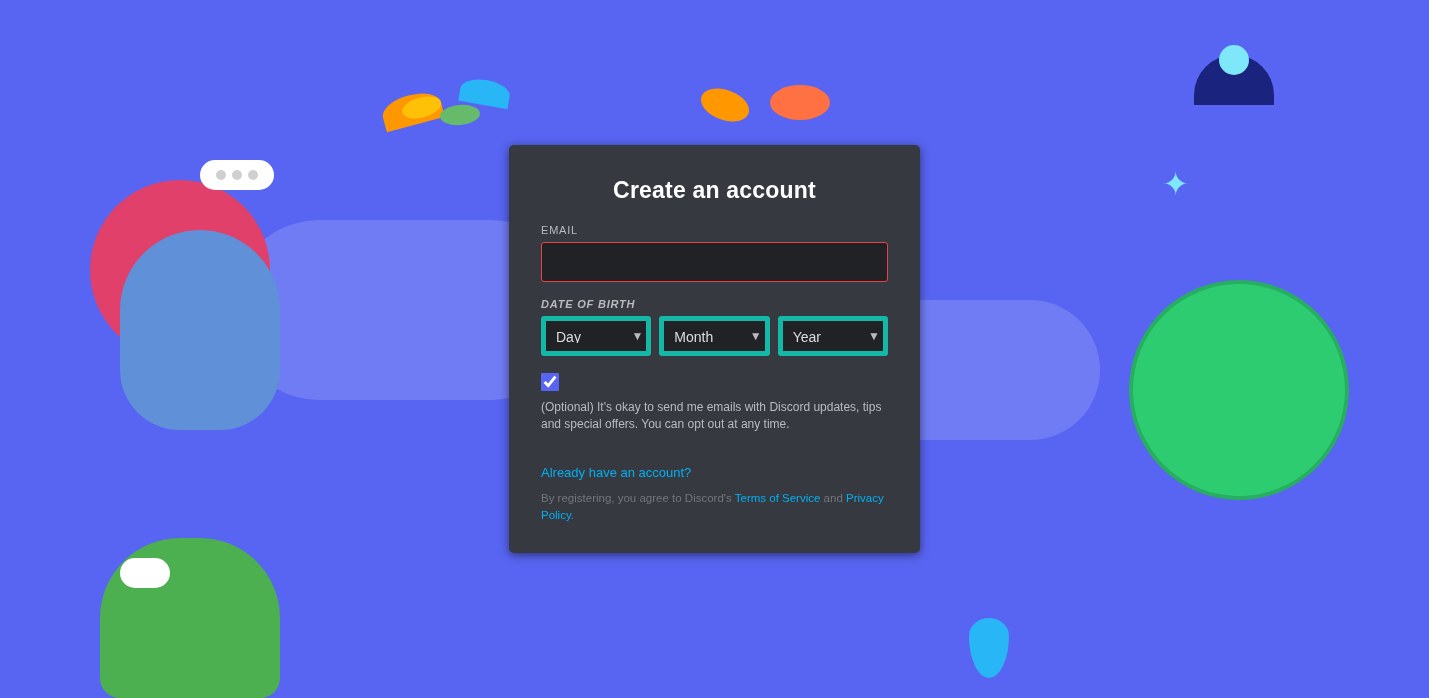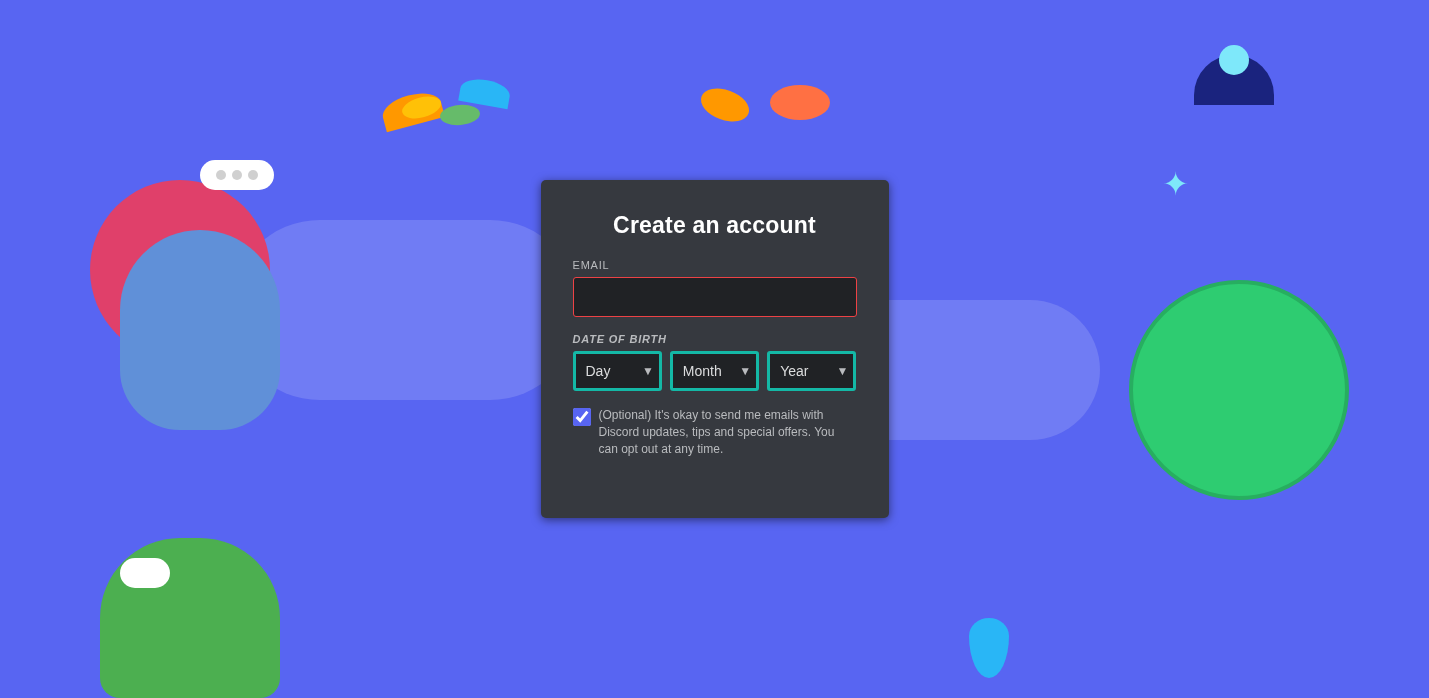--- a/index.html
+++ b/index.html
@@ -206,21 +206,21 @@
       top: 0; left: 0; right: 0; bottom: 0;
       display: flex;
       align-items: center;
       justify-content: center;
     }
 
     .modal {
       background: #36393f;
       border-radius: 5px;
       padding: 32px 32px 28px;
-      width: 348px;
+      width: 411px;
       box-shadow: 0 2px 10px rgba(0,0,0,0.5);
     }
 
     .modal-title {
       color: #ffffff;
       font-size: 23px;
       font-weight: 700;
       text-align: center;
       margin-bottom: 20px;
       letter-spacing: 0.2px;
@@ -262,21 +262,21 @@
     }
 
     .date-select-wrap {
       flex: 1;
       position: relative;
     }
 
     .date-select {
       width: 100%;
       background: #202225;
-      border: 3px solid #14b8a6;
+      border: 5px solid #14b8a6;
       border-radius: 3px;
       color: #dcddde;
       font-size: 14px;
       padding: 8px 30px 8px 10px;
       height: 40px;
       appearance: none;
       -webkit-appearance: none;
       cursor: pointer;
       outline: none;
     }
@@ -300,20 +300,21 @@
       margin-bottom: 6px;
       display: block;
       font-style: italic;
     }
 
     .checkbox-row {
       display: flex;
       align-items: flex-start;
       gap: 8px;
       margin: 14px 0 32px;
+      flex-direction: column;
     }
 
     .checkbox-input {
       width: 18px; height: 18px;
       min-width: 18px;
       accent-color: #5865f2;
       cursor: pointer;
       margin-top: 1px;
     }
 
@@ -466,17 +467,21 @@
 
     
     <div class="checkbox-row">
       <input type="checkbox" class="checkbox-input" checked="" style="">
       <label class="checkbox-label">(Optional) It's okay to send me emails with Discord updates, tips and special offers. You can opt out at any time.</label>
     </div>
 
     
 
     
-
-    
+    <a class="already-account" href="#">Already have an account?</a>
+
+    
+    <p class="terms-text">
+      <span>By registering, you agree to Discord's </span><a class="terms-link" href="#">Terms of Service</a><span> and </span><a class="terms-link" href="#">Privacy Policy</a><span>.</span>
+    </p>
 
   </div>
 </div>
 
 </body></html>

